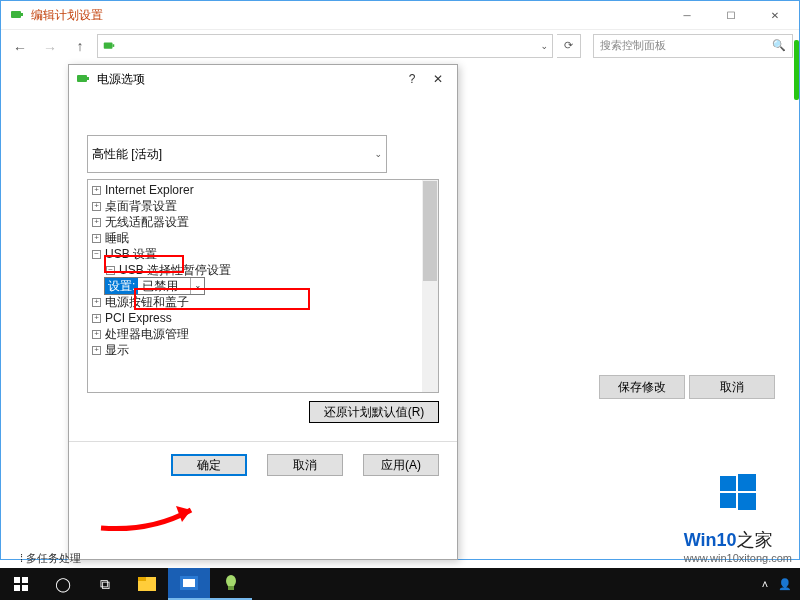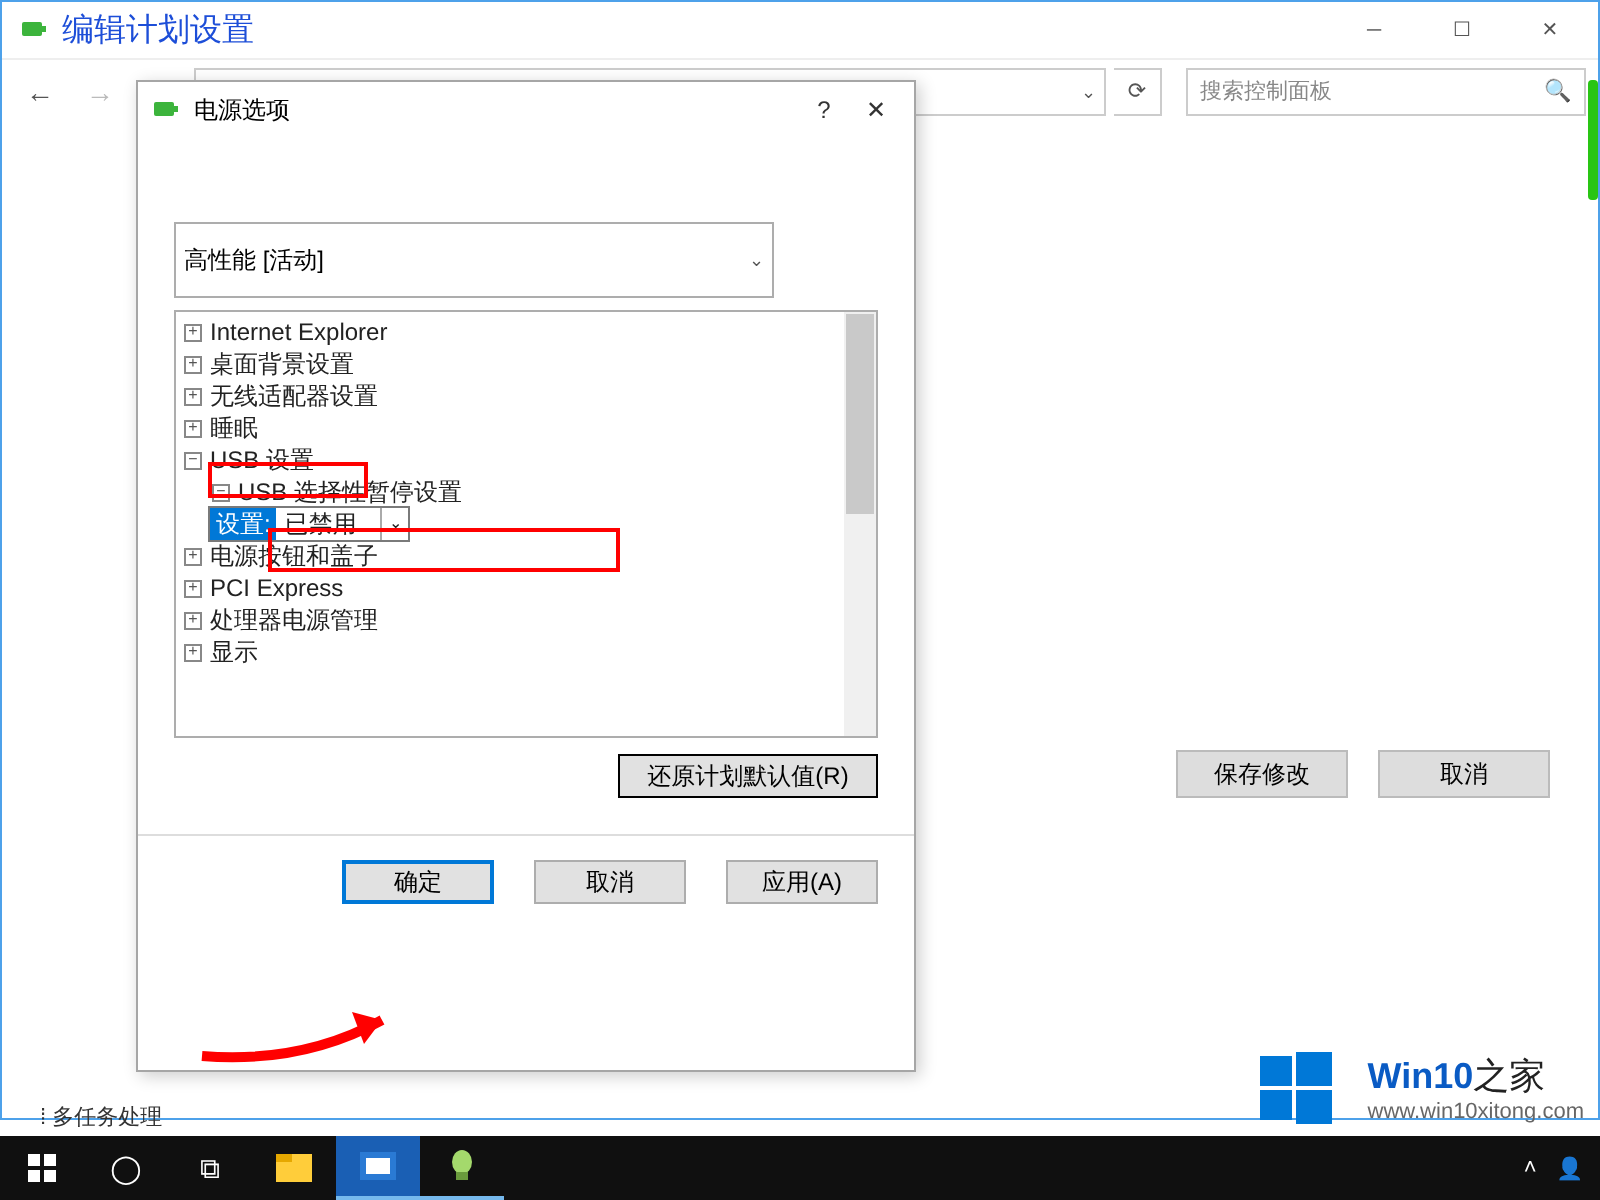--- a/index.html
+++ b/index.html
@@ -2,40 +2,40 @@
 <html><head>
 <meta charset="utf-8">
 <style>
 * { margin: 0; padding: 0; box-sizing: border-box; font-family: "Microsoft YaHei", "Segoe UI", sans-serif; }
 body { width: 800px; height: 600px; background: #fff; overflow: hidden; position: relative; }
 
 
 .main-window { width: 800px; height: 560px; border: 1px solid #4da1ea; background: #fff; }
 .main-titlebar { height: 28px; display: flex; align-items: center; padding: 0 2px; }
 .main-titlebar .icon { width: 16px; height: 16px; margin: 0 6px; }
-.main-titlebar .title { font-size: 16px; color: #1d4ed8; flex: 1; }
+.main-titlebar .title { font-size: 12px; color: #c2410c; flex: 1; }
 .main-titlebar .win-btn { width: 44px; height: 28px; display: flex; align-items: center; justify-content: center; font-size: 10px; color: #555; }
 
 .nav-row { height: 32px; display: flex; align-items: center; padding: 2px 6px; gap: 4px; border-top: 1px solid #eee; }
 .nav-btn { width: 26px; height: 26px; display: flex; align-items: center; justify-content: center; color: #555; font-size: 14px; }
 .addr-bar { flex: 1; height: 24px; border: 1px solid #ccc; display: flex; align-items: center; font-size: 11px; padding: 0 4px; gap: 4px; background: #fff; }
 .addr-bar .plan-icon { width: 14px; height: 14px; }
 .addr-refresh { width: 24px; height: 24px; border: 1px solid #ccc; border-left: none; display: flex; align-items: center; justify-content: center; font-size: 11px; color: #555; }
 .search-box { width: 200px; height: 24px; border: 1px solid #ccc; display: flex; align-items: center; font-size: 11px; padding: 0 6px; color: #888; margin-left: 8px; }
 .search-box .sicon { margin-left: auto; color: #555; }
 
 .main-body { position: relative; height: 500px; }
-.bottom-btns { position: absolute; right: 24px; top: 314px; display: flex; gap: 15px; text-align: right; }
+.bottom-btns { position: absolute; right: 24px; top: 314px; display: flex; gap: 4px; text-align: right; }
 .gray-btn { width: 86px; height: 24px; background: #ddd; border: 1px solid #bbb; font-size: 12px; display: flex; align-items: center; justify-content: center; }
 
 
 .edge-scroll { position: absolute; right: 1px; top: 40px; width: 5px; height: 60px; background: #29c514; border-radius: 2px; }
 
 
-.dialog { position: absolute; left: 68px; top: 40px; width: 390px; height: 496px; border: 1px solid #a6a6a6; background: #fff; box-shadow: 2px 2px 8px rgba(0,0,0,0.2); }
+.dialog { position: absolute; left: 68px; top: 64px; width: 390px; height: 496px; border: 1px solid #a6a6a6; background: #fff; box-shadow: 2px 2px 8px rgba(0,0,0,0.2); }
 .dlg-title { height: 28px; display: flex; align-items: center; padding: 0 6px; }
 .dlg-title .dicon { width: 16px; height: 16px; margin-right: 6px; }
 .dlg-title .dtxt { font-size: 12px; flex: 1; }
 .dlg-title .dbtn { width: 26px; height: 26px; display: flex; align-items: center; justify-content: center; font-size: 12px; color: #333; }
 
 .tab-strip { height: 26px; border-bottom: 1px solid #ccc; margin: 4px 8px 0 8px; display: flex; }
 .tab { padding: 4px 12px; font-size: 12px; border: 1px solid #ccc; border-bottom: 1px solid #fff; background: #fff; margin-bottom: -1px; }
 
 .dlg-body { padding: 10px 18px 8px 18px; }
 .desc-row { display: flex; gap: 8px; }
@@ -70,21 +70,21 @@
 
 
 .arrow { position: absolute; left: 96px; top: 490px; width: 120px; height: 46px; pointer-events: none; }
 
 
 .taskbar { position: absolute; left: 0; bottom: 0; width: 800px; height: 32px; background: #101010; display: flex; align-items: center; }
 .tb-item { width: 42px; height: 32px; display: flex; align-items: center; justify-content: center; color: #fff; font-size: 14px; }
 .tb-tray { margin-left: auto; display: flex; align-items: center; gap: 10px; padding-right: 8px; color: #fff; font-size: 11px; }
 
 
-.watermark { position: absolute; right: 8px; bottom: 36px; display: flex; align-items: center; gap: 16px; }
+.watermark { position: absolute; right: 8px; bottom: 36px; display: flex; align-items: center; gap: 16px; flex-direction: column; }
 .watermark .wlogo { width: 40px; height: 40px; }
 .watermark .wtxt1 { font-size: 18px; color: #0a5bc4; font-weight: bold; }
 .watermark .wtxt2 { font-size: 18px; color: #222; }
 .watermark .wurl { font-size: 11px; color: #666; display: block; }
 
 .truncated { position: absolute; left: 20px; bottom: 34px; font-size: 11px; color: #333; }
 </style>
 </head>
 <body>
 

